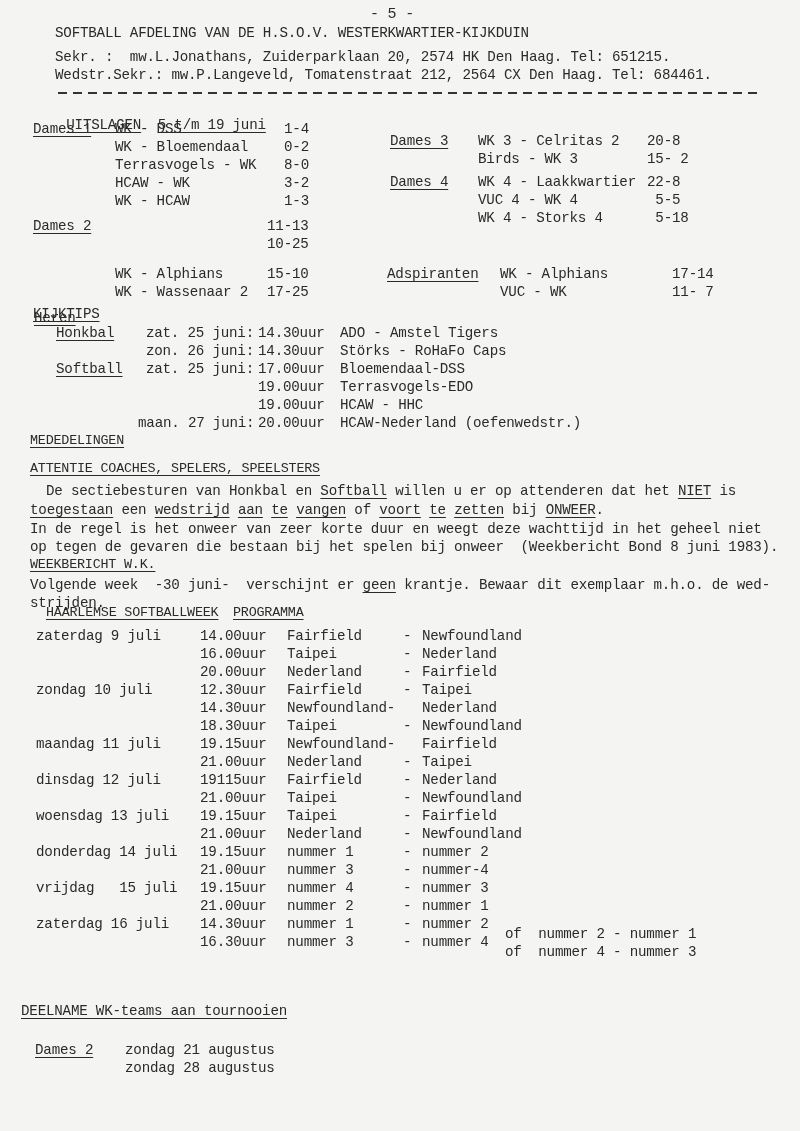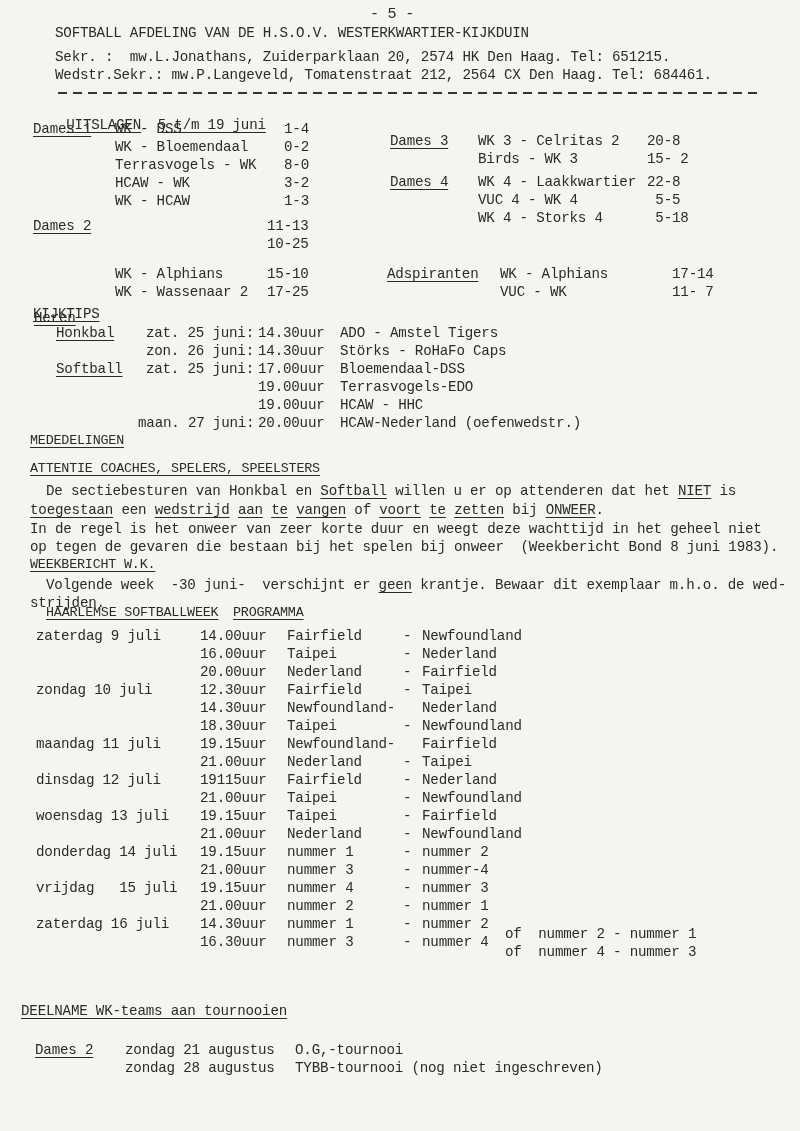--- a/index.html
+++ b/index.html
@@ -132,21 +132,21 @@
   </div>
 
   <div class="t u sm" style="left:30px;top:432px;">MEDEDELINGEN</div>
   <div class="t u sm" style="left:30px;top:460px;">ATTENTIE COACHES, SPELERS, SPEELSTERS</div>
   <div class="t" style="left:46px;top:482px;"><span>De sectiebesturen van Honkbal en </span><span class="u">Softball</span><span> willen u er op attenderen dat het </span><span class="u">NIET</span><span> is</span></div>
   <div class="t" style="left:30px;top:501px;"><span class="u">toegestaan</span><span> een </span><span class="u">wedstrijd</span> <span class="u">aan</span> <span class="u">te</span> <span class="u">vangen</span><span> of </span><span class="u">voort</span> <span class="u">te</span> <span class="u">zetten</span><span> bij </span><span class="u">ONWEER</span><span>.</span></div>
   <div class="t" style="left:30px;top:520px;">In de regel is het onweer van zeer korte duur en weegt deze wachttijd in het geheel niet</div>
   <div class="t" style="left:30px;top:538px;">op tegen de gevaren die bestaan bij het spelen bij onweer  (Weekbericht Bond 8 juni 1983).</div>
 
   <div class="t u sm" style="left:30px;top:556px;">WEEKBERICHT W.K.</div>
-  <div class="t" style="left:46px;top:576px;"><span>Volgende week  -30 juni-  verschijnt er </span><span class="u">geen</span><span> krantje. Bewaar dit exemplaar m.h.o. de wed-</span></div>
+  <div class="t" style="left:30px;top:576px;"><span>Volgende week  -30 juni-  verschijnt er </span><span class="u">geen</span><span> krantje. Bewaar dit exemplaar m.h.o. de wed-</span></div>
   <div class="t" style="left:30px;top:594px;">strijden.</div>
 
   <div class="t u sm" style="left:46px;top:604px;">HAARLEMSE SOFTBALLWEEK</div>
   <div class="t u sm" style="left:233px;top:604px;">PROGRAMMA</div>
 
   <div class="col" style="left:36px;top:627px;">
     <div class="row">zaterdag 9 juli</div>
     <div class="row"></div>
     <div class="row"></div>
     <div class="row">zondag 10 juli</div>
@@ -265,18 +265,14 @@
     <div class="row">of  nummer 2 - nummer 1</div>
     <div class="row">of  nummer 4 - nummer 3</div>
   </div>
 
   <div class="t u" style="left:21px;top:1002px;">DEELNAME WK-teams aan tournooien</div>
   <div class="t u" style="left:35px;top:1041px;">Dames 2</div>
   <div class="col" style="left:125px;top:1041px;">
     <div class="row">zondag 21 augustus</div>
     <div class="row">zondag 28 augustus</div>
   </div>
-  <div class="col" style="left:295px;top:1041px;">
-    <div class="row">O.G,-tournooi</div>
-    <div class="row">TYBB-tournooi (nog niet ingeschreven)</div>
-  </div>
 
 </div>
 
 </body></html>

